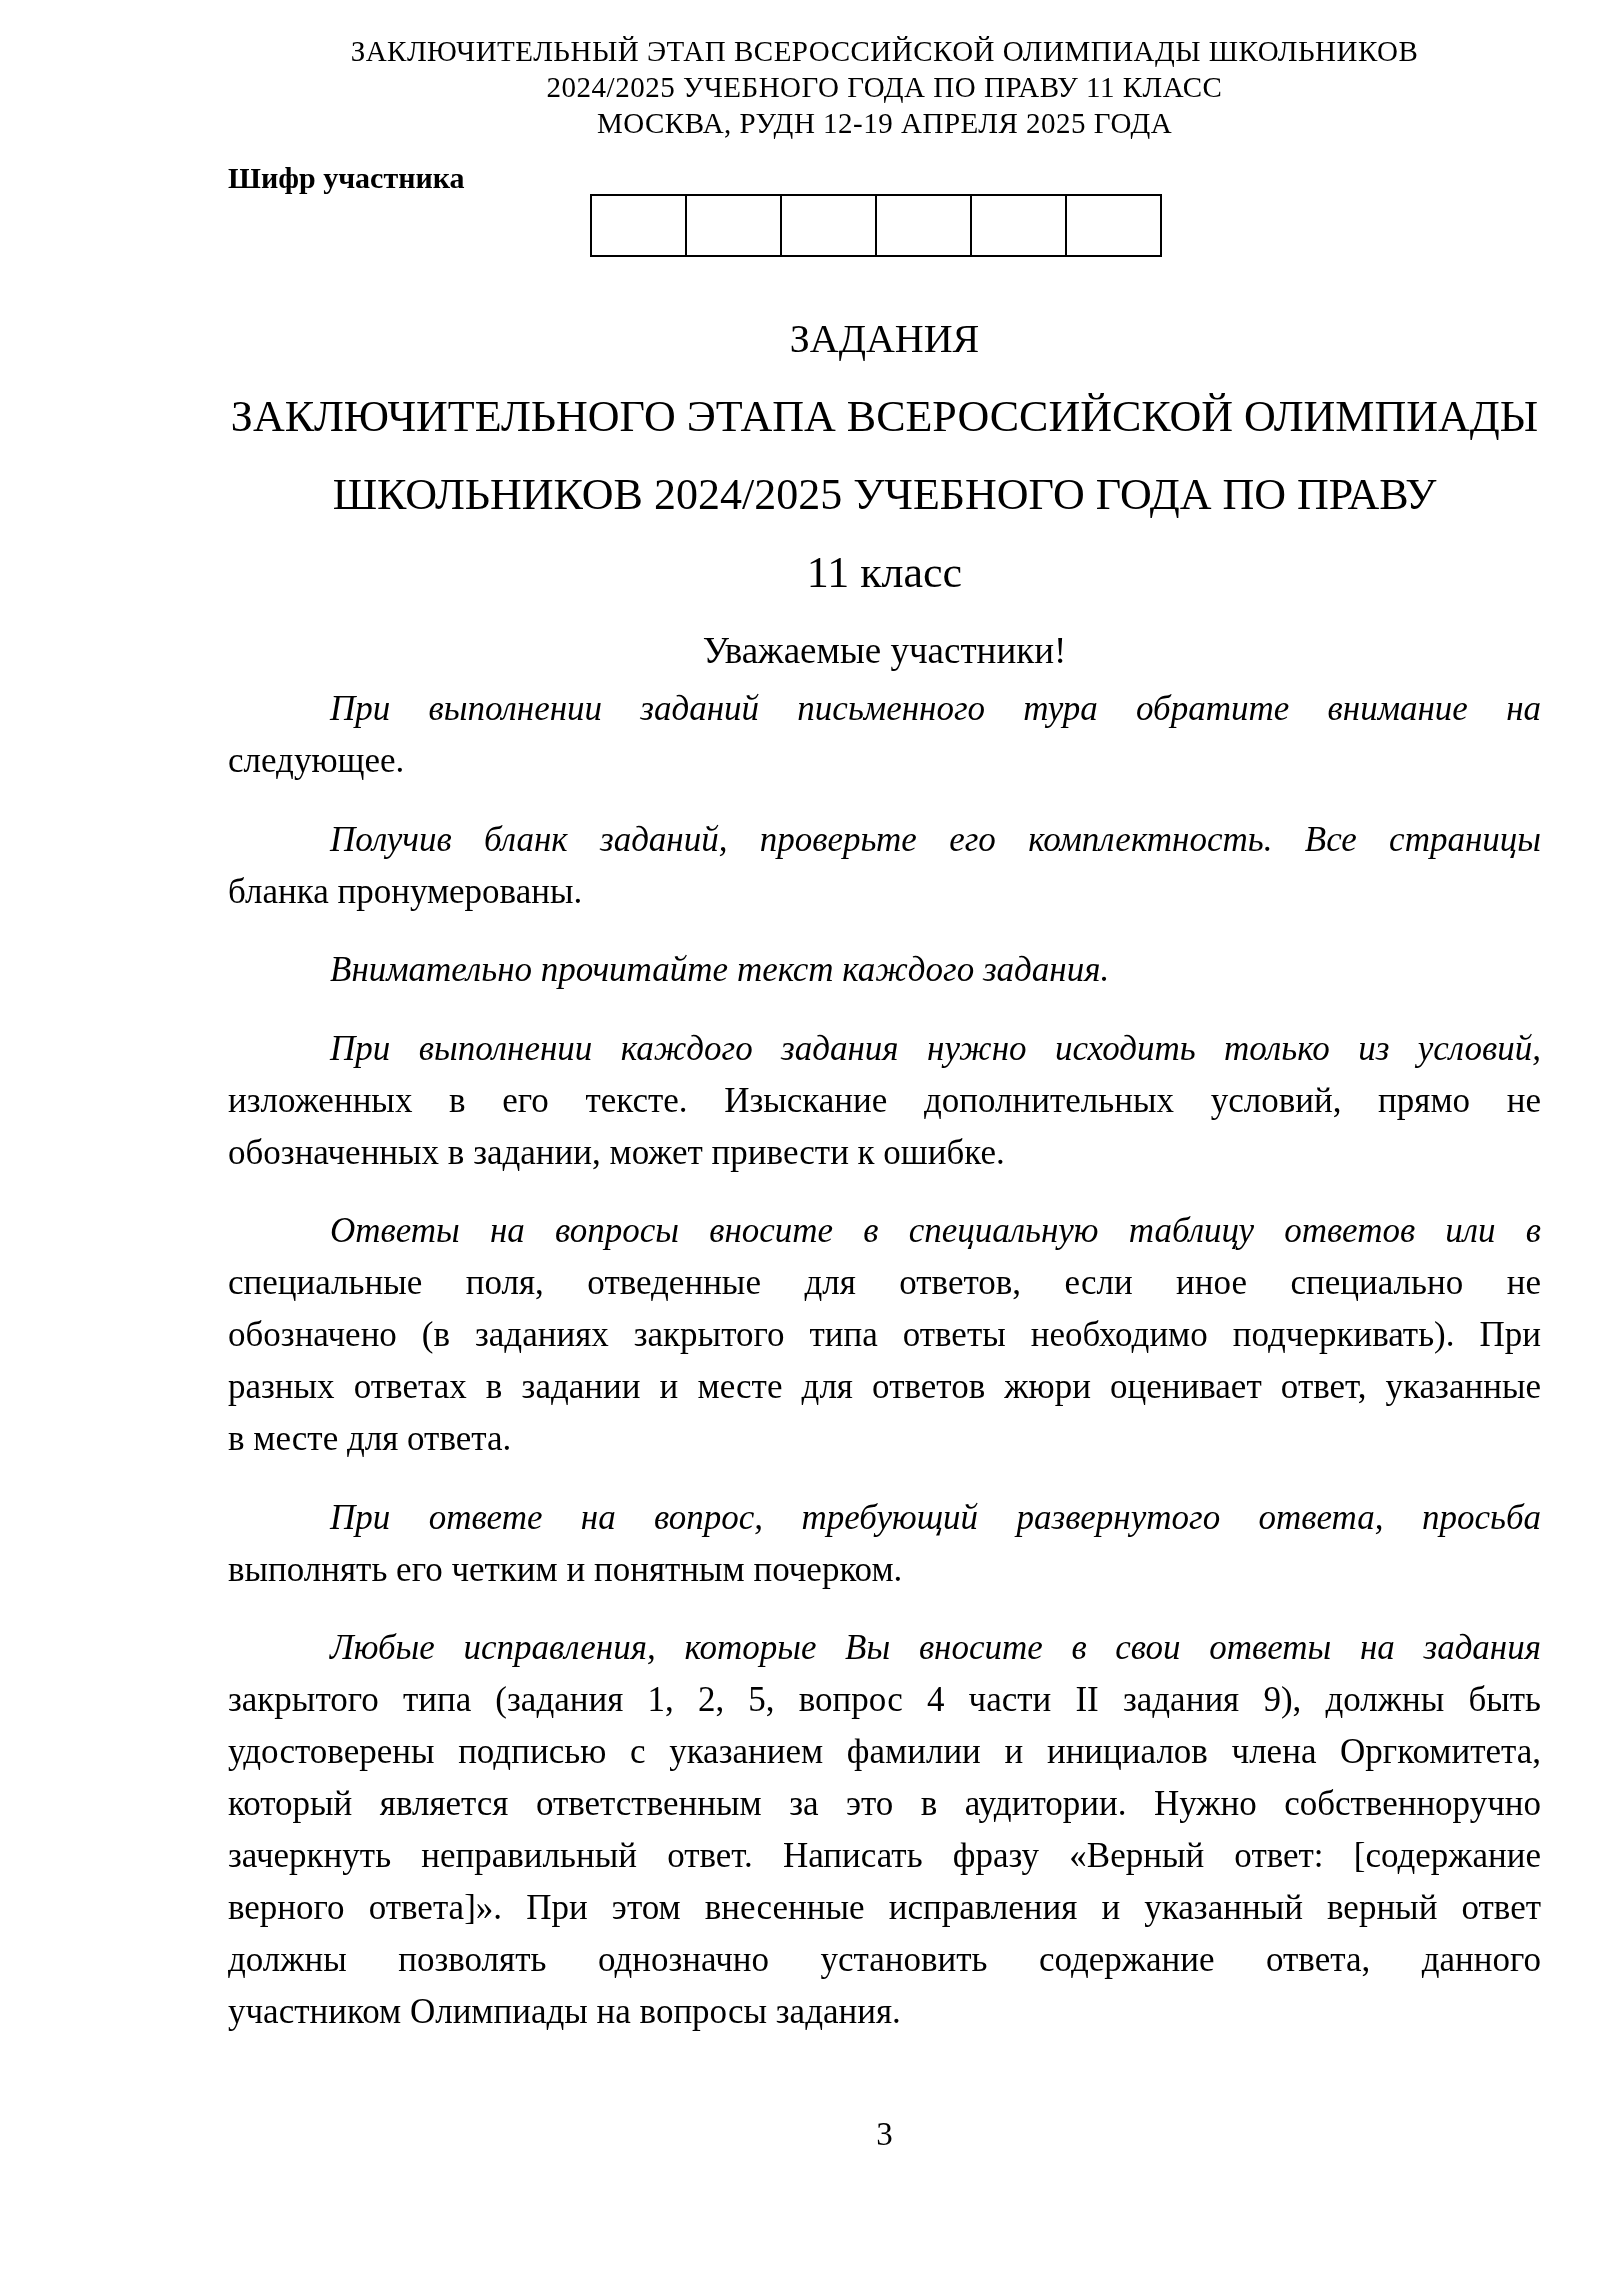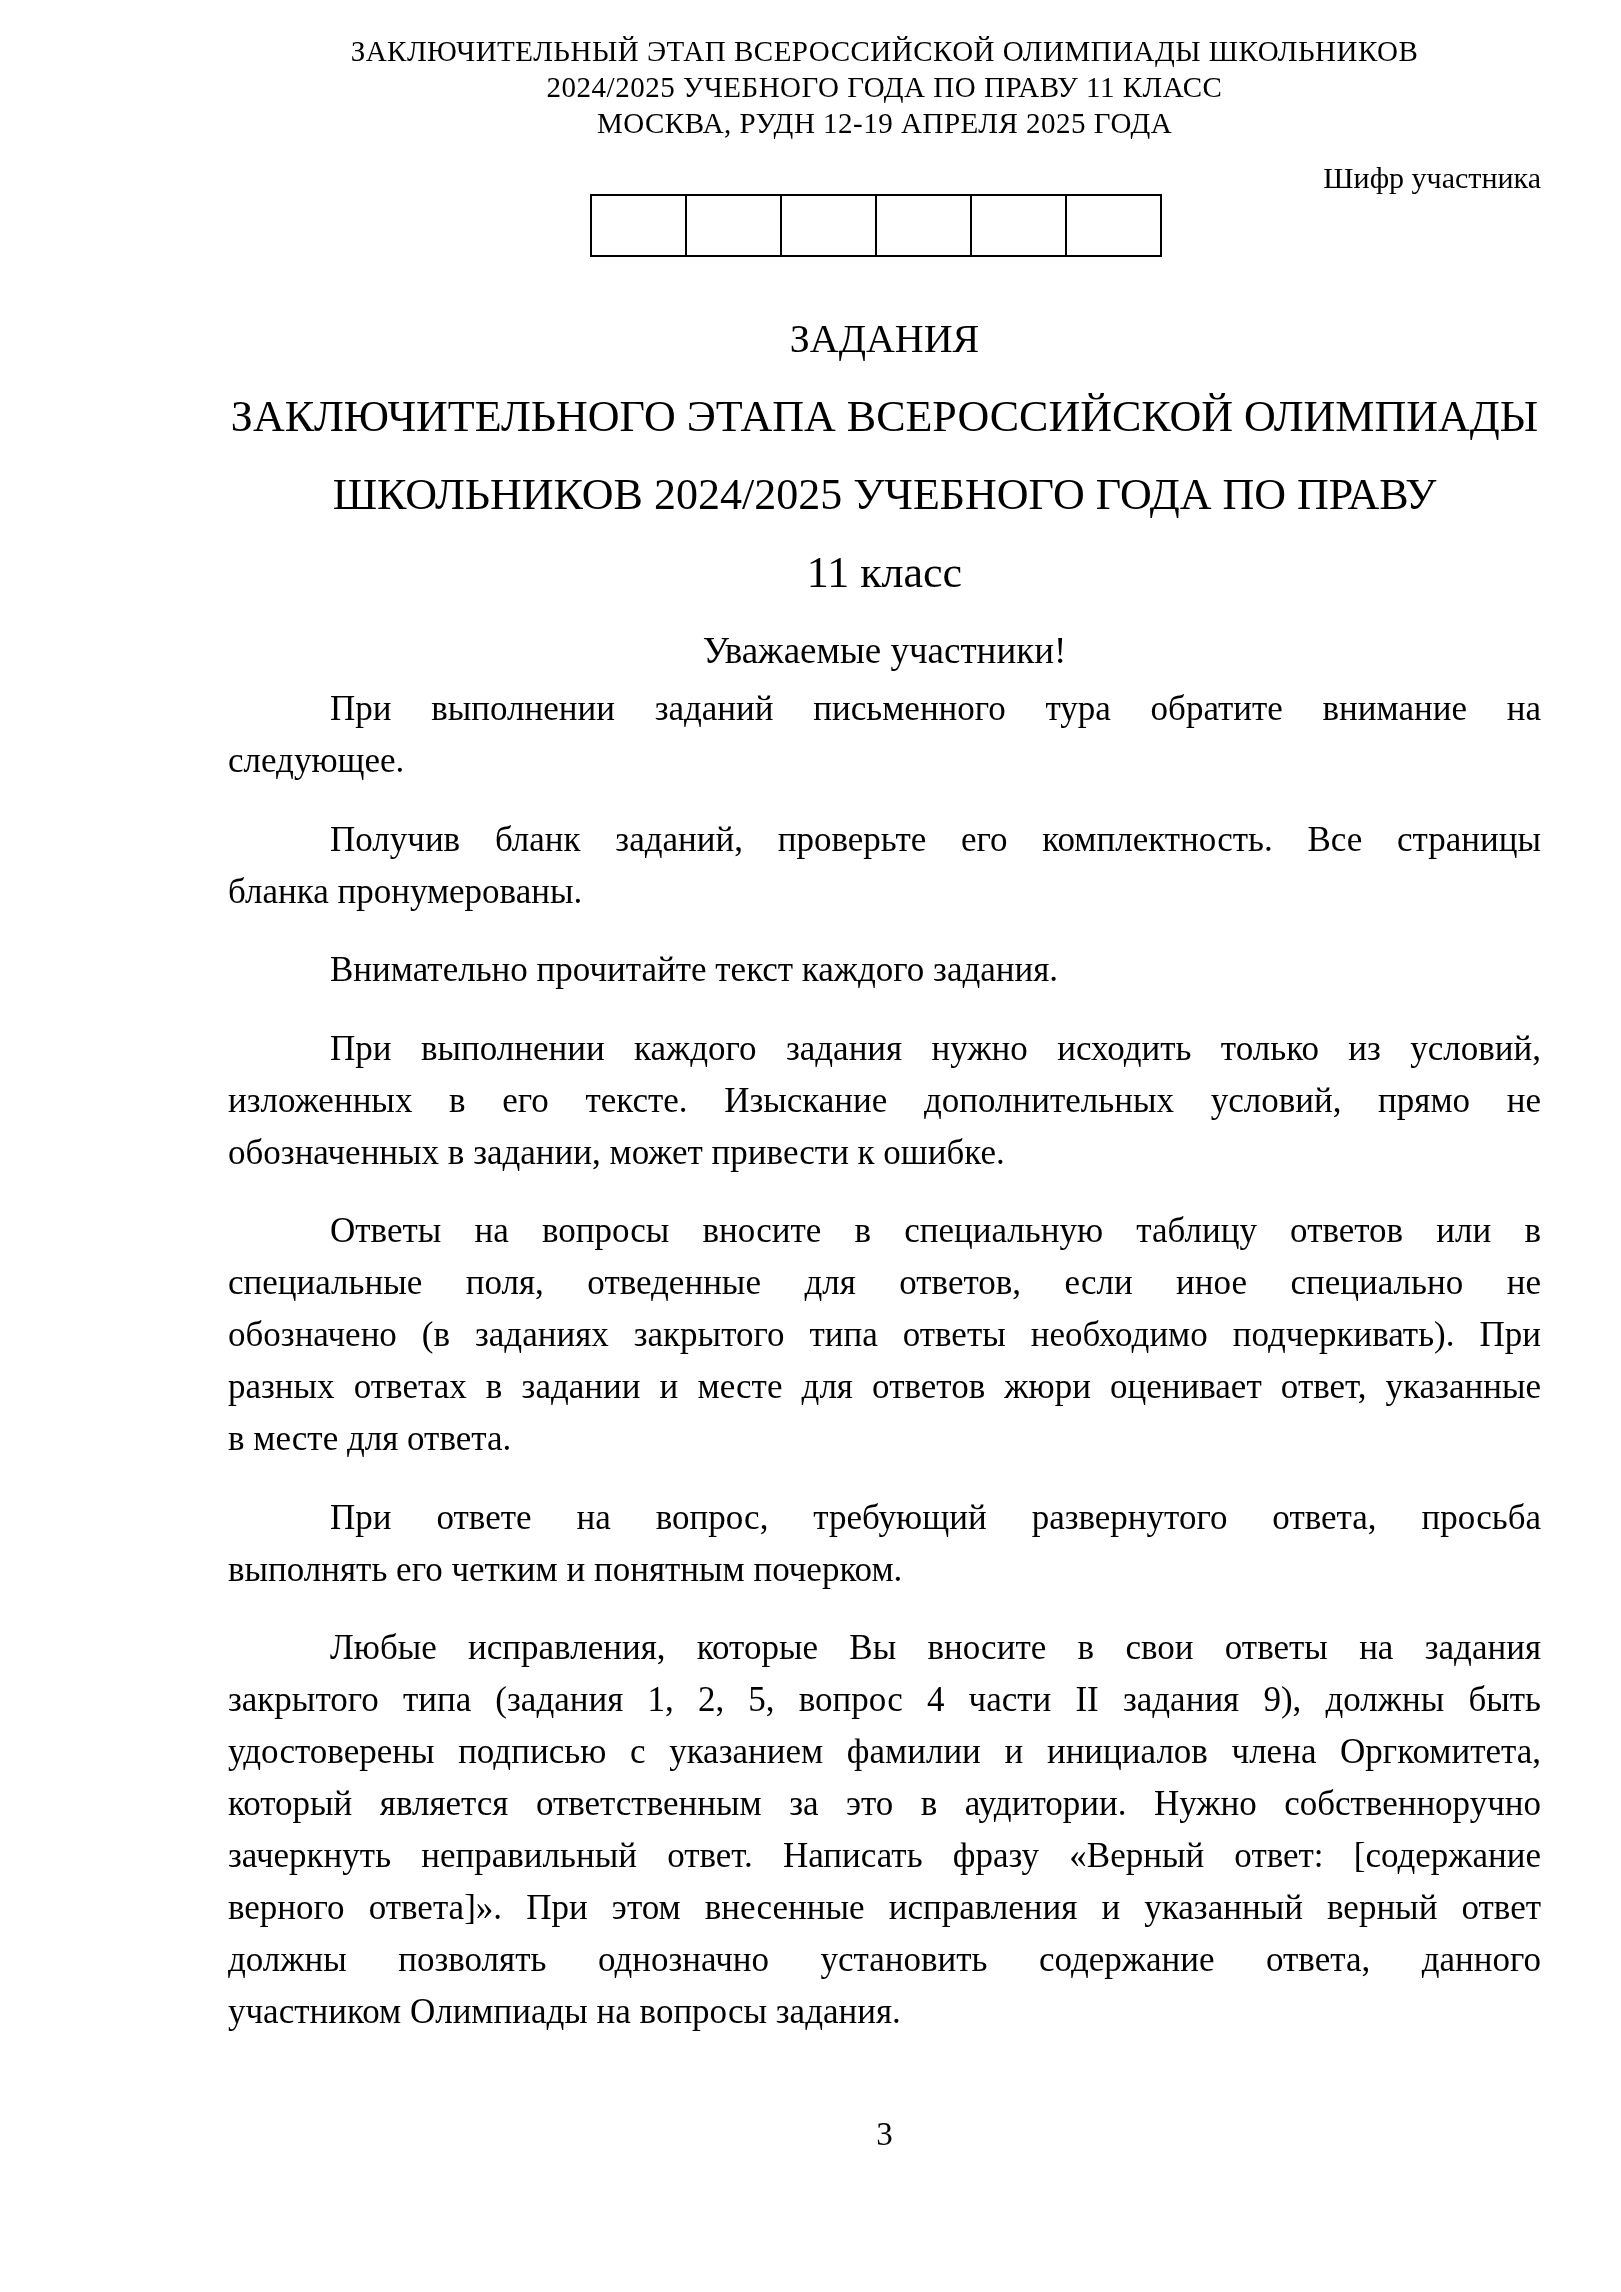--- a/index.html
+++ b/index.html
@@ -27,22 +27,22 @@
     font-size: 29px;
     line-height: 36px;
     letter-spacing: 0.5px;
   }
   
   .cipher-label {
     position: absolute;
     top: 160px;
     left: 228px;
     width: 1313px;
-    text-align: right;
-    font-weight: normal;
+    text-align: left;
+    font-weight: bold;
     font-size: 30px;
     line-height: 35px;
   }
   
   .cipher-table {
     position: absolute;
     top: 194px;
     left: 590px;
     border-collapse: collapse;
   }
@@ -85,20 +85,21 @@
   .para {
     margin: 0 0 26.5px 0;
   }
   .line {
     line-height: 52px;
     text-align: justify;
     text-align-last: justify;
   }
   .line.first {
     text-indent: 102px;
+    font-style: italic;
   }
   .line.last {
     text-align-last: left;
   }
   
   .page-number {
     position: absolute;
     top: 2115px;
     left: 228px;
     width: 1313px;

